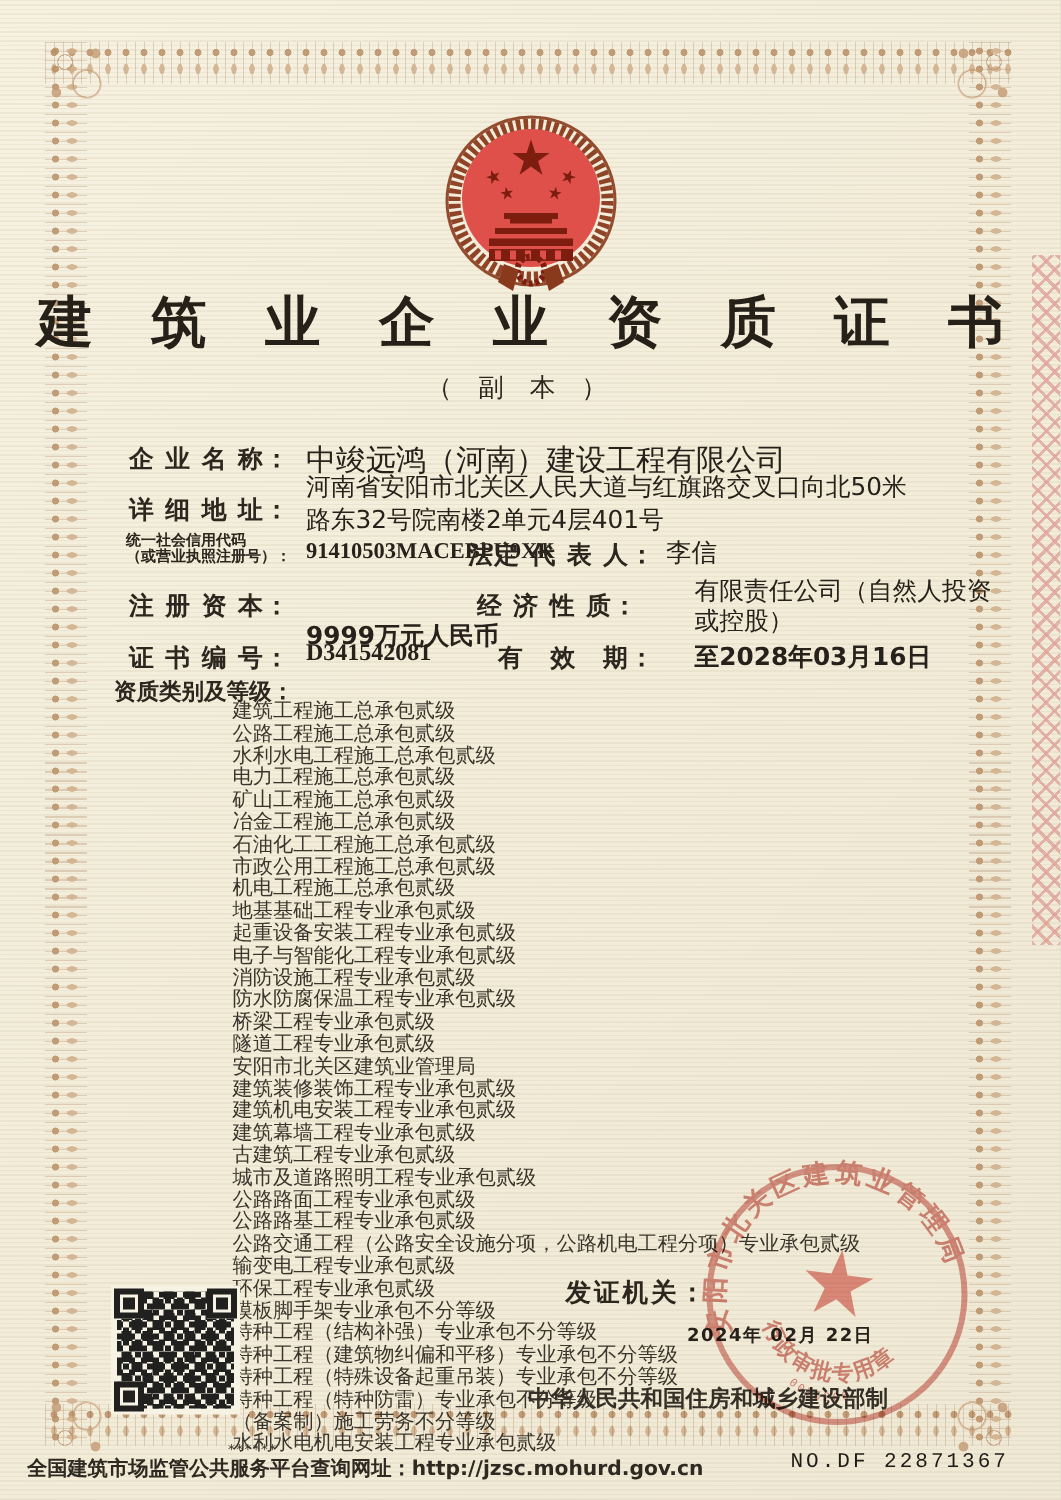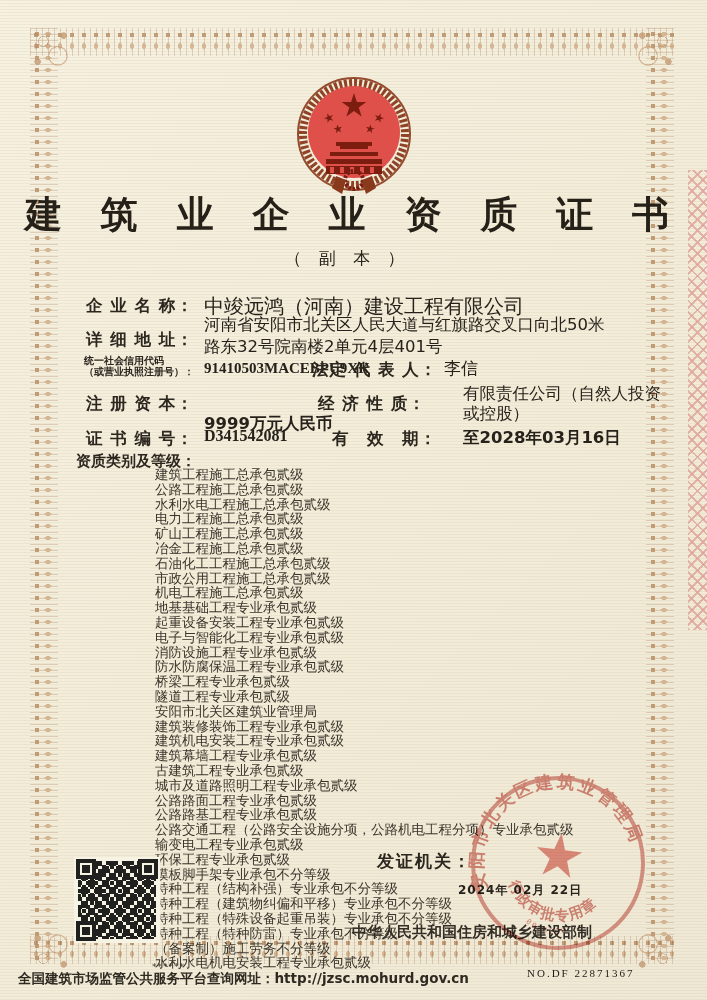--- a/index.html
+++ b/index.html
@@ -72,22 +72,22 @@
   .qual-heading{left:76px;top:452px;font-size:15px;font-weight:bold;color:#2b261e;}
   #qual-list{position:absolute;left:155px;top:467px;}
   .qual-item{font-size:13.5px;line-height:14.8px;color:#3a352c;white-space:nowrap;}
 
   
   .issuer-label{left:377px;top:850px;font-size:17px;font-weight:bold;color:#2b261e;letter-spacing:2px;}
   .issue-date{left:458px;top:882px;font-size:12px;font-weight:bold;color:#26221b;letter-spacing:1px;}
   .made-by{left:352px;top:923px;font-size:15px;font-weight:bold;color:#332e26;}
   .stars-mark{left:152px;top:962px;font-size:9px;letter-spacing:1px;color:#3a352c;}
   .footer-query{left:18px;top:970px;font-size:13.5px;font-weight:bold;color:#2e2a22;}
-  .footer-no{left:527px;top:967px;font-size:11px;color:#1f1c18;letter-spacing:2px;
-             font-family:Liberation Serif, serif;}
+  .footer-no{left:527px;top:967px;font-size:14px;color:#1f1c18;letter-spacing:2px;
+             font-family:Liberation Mono, monospace;}
 
   .qr{
     position:absolute;left:74px;top:857px;width:86px;height:86px;background:#f6f2e4;
     padding:0;box-sizing:border-box;
   }
   .qr-data{
     position:absolute;inset:4px;
     background:
       repeating-conic-gradient(#20201e 0% 25%, rgba(0,0,0,0) 0% 50%),
       repeating-conic-gradient(#20201e 0% 25%, rgba(0,0,0,0) 0% 50%);

